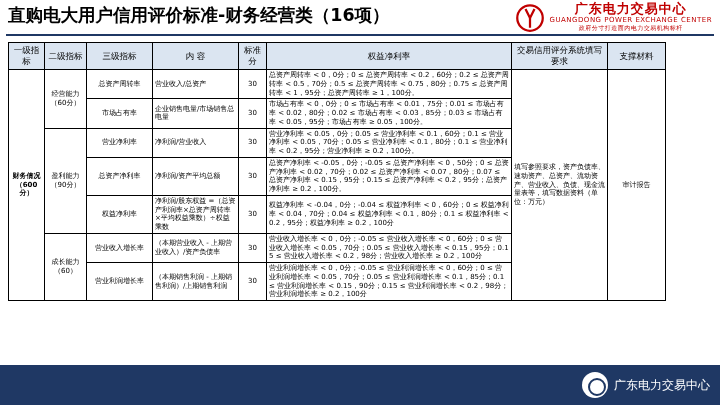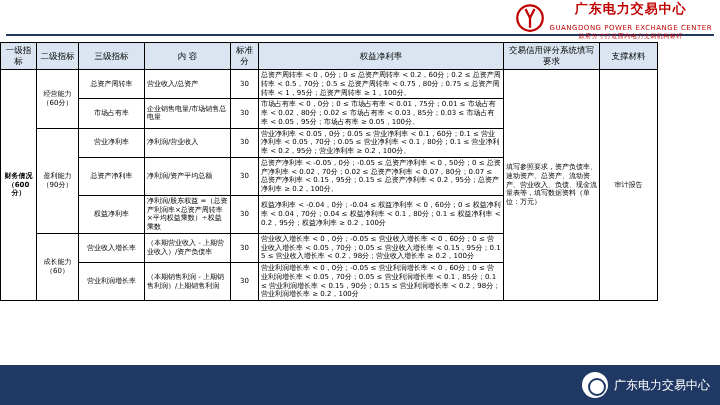--- a/index.html
+++ b/index.html
@@ -32,33 +32,33 @@
   .brand{
     position:absolute;
     right:8px;top:2px;
     text-align:center;
     line-height:1.05;
   }
   .brand .cn{
     font-size:13px;font-weight:bold;color:#c00000;letter-spacing:1px;
   }
   .brand .en{
-    font-size:7px;color:#c00000;letter-spacing:.5px;margin-top:9px;
+    font-size:7px;color:#c00000;letter-spacing:.5px;margin-top:1px;
   }
   .brand .slog{
     font-size:6px;color:#c00000;letter-spacing:.5px;margin-top:1px;
   }
   .brand-logo{
     position:absolute;left:-34px;top:1px;
     width:30px;height:30px;
   }
   table.grid{
     border-collapse:collapse;
     width:616px;
-    margin:2px 8px 0 0;
+    margin:2px 8px 0 8px;
     table-layout:fixed;
   }
   table.grid th, table.grid td{
     border:1px solid #000;
     font-size:7px;
     color:#000;
     padding:1px 2px;
     vertical-align:middle;
     line-height:1.25;
     word-break:break-all;
@@ -124,20 +124,21 @@
     content:"";
     position:absolute;left:6px;top:6px;width:14px;height:14px;
     border-radius:50%;
     border:2px solid #1f3864;
   }
 </style>
 </head>
 <body>
 
 <div class="header">
+  <span class="title">直购电大用户信用评价标准-财务经营类（16项）</span>
   <div class="title-rule"></div>
   <div class="brand">
     <svg class="brand-logo" viewBox="0 0 40 40">
       <circle cx="20" cy="20" r="17" fill="none" stroke="#c00000" stroke-width="3"></circle>
       <path d="M14 8 L20 20 L26 8" fill="none" stroke="#c00000" stroke-width="3"></path>
       <path d="M20 20 L20 33" fill="none" stroke="#c00000" stroke-width="3"></path>
     </svg>
     <div class="cn">广东电力交易中心</div>
     <div class="en">GUANGDONG POWER EXCHANGE CENTER</div>
     <div class="slog">政府分寸打造面内电力交易机构标杆</div>

